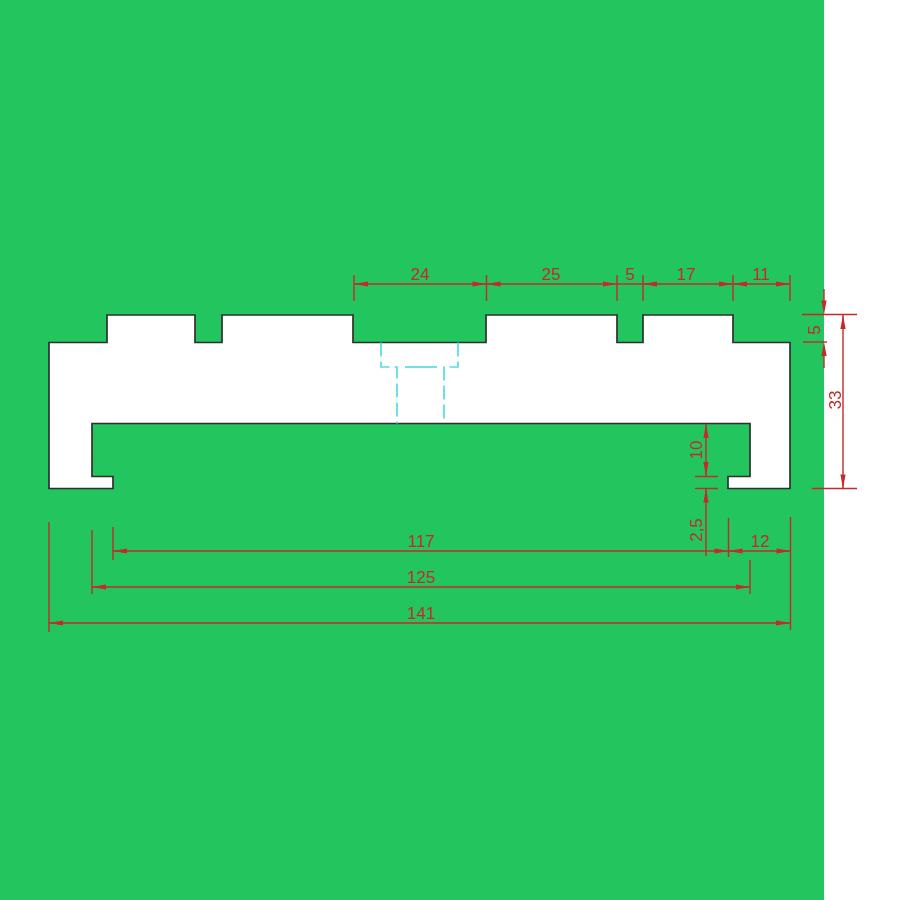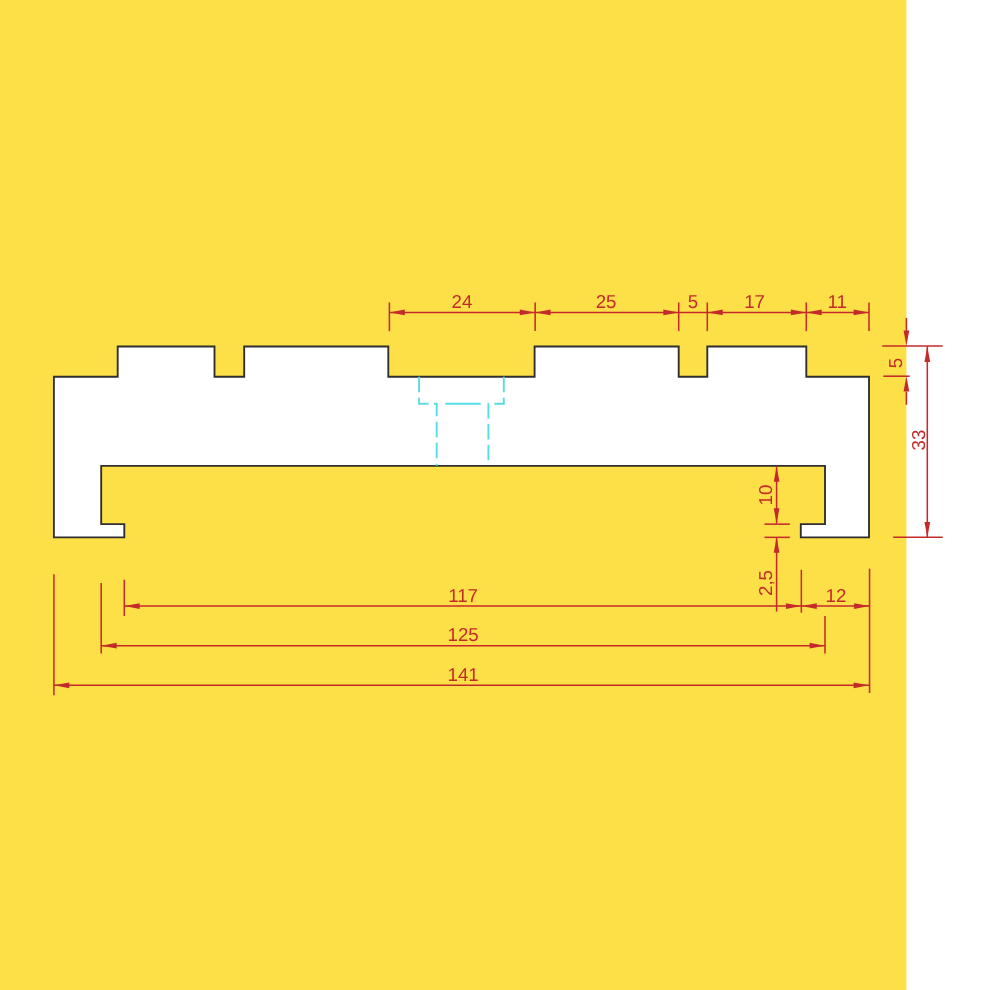--- a/index.html
+++ b/index.html
@@ -1,19 +1,19 @@
 <!DOCTYPE html>
 <html><head>
 <meta charset="utf-8">
 <style>
   html, body { margin: 0; padding: 0; background: #ffffff; }
   #canvas {
     position: relative;
     width: 824px; height: 900px;
-    background: #fde047;
+    background: #22c55e;
     font-family: "Liberation Sans", sans-serif;
   }
   svg text {
     font-family: "Liberation Sans", sans-serif;
     font-size: 17px;
   }
   .dimtext { fill: #c42a2a; }
   .outline { fill: #ffffff; stroke: #2f2f2f; stroke-width: 1.7; stroke-linejoin: miter; }
   .hidden-line { fill: none; stroke: #55dde2; stroke-width: 1.7; }
   .dim { stroke: #c42a2a; stroke-width: 1.4; fill: none; }

